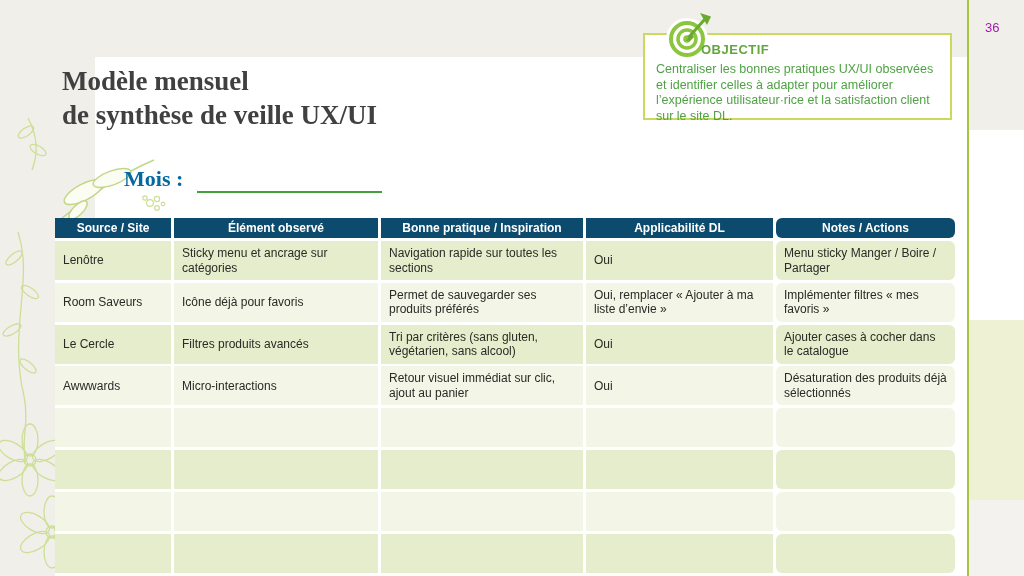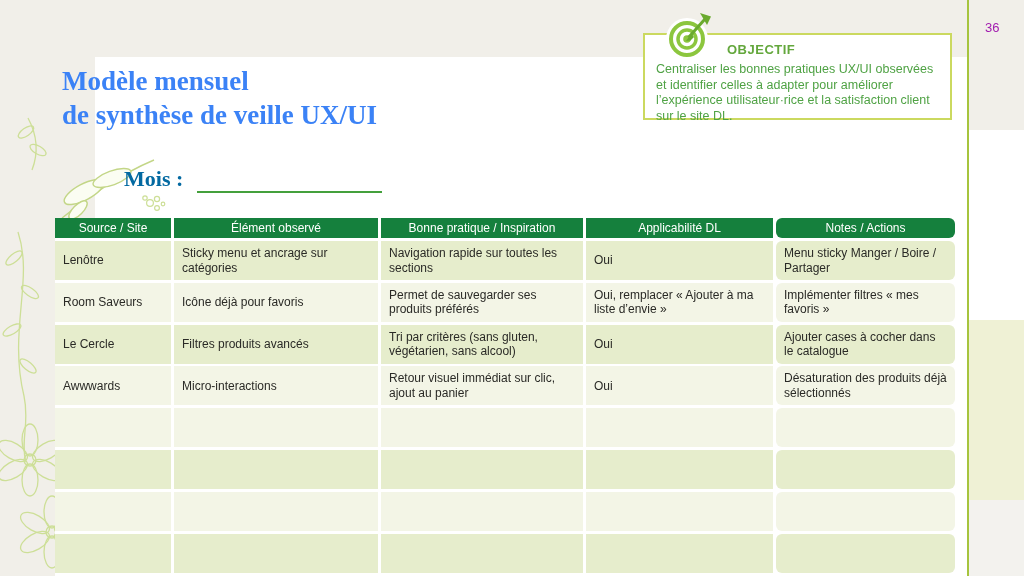--- a/index.html
+++ b/index.html
@@ -15,40 +15,40 @@
   .main-white{left:95px;top:57px;width:872px;height:519px;background:#ffffff;}
   .floral-svg{left:0;top:0;pointer-events:none;}
   
   .vline{left:967px;top:0;width:2px;height:576px;background:#a6c43e;}
   .rs-top{left:969px;top:0;width:55px;height:130px;background:#f1efe9;}
   .rs-mid{left:969px;top:320px;width:55px;height:180px;background:#eff1d5;}
   .rs-bot{left:969px;top:500px;width:55px;height:76px;background:#f3f2ee;}
   .pagenum{left:985px;top:20px;font-size:13px;color:#a21caf;}
   
   .title{left:62px;top:64px;font-family:"Liberation Serif",serif;font-weight:bold;
-         font-size:27px;line-height:34px;color:#3b82f6;}
+         font-size:27px;line-height:34px;color:#404040;}
   
   .mois{left:124px;top:166px;font-family:"Liberation Serif",serif;font-weight:bold;
         font-size:22px;color:#0369a1;}
   .mois-line{left:197px;top:191px;width:185px;height:0;border-top:2px solid #44a03c;}
   
   .obj-box{left:643px;top:33px;width:309px;height:87px;box-sizing:border-box;
            border:2px solid #cbd95f;background:#ffffff;}
   .obj-icon{position:absolute;left:20px;top:-22px;width:46px;height:46px;}
-  .obj-heading{position:absolute;left:82px;top:7px;font-size:13px;font-weight:bold;
+  .obj-heading{position:absolute;left:56px;top:7px;font-size:13px;font-weight:bold;
                letter-spacing:.5px;color:#63a73c;}
   .obj-body{position:absolute;left:11px;top:27px;width:286px;font-size:12.5px;
             line-height:15.5px;color:#4fa244;}
   
   .veille-table{left:55px;top:218px;width:900px;height:358px;background:#ffffff;}
   .thead,.tr{display:flex;gap:3px;}
   .thead{margin-bottom:3px;}
   .tr{margin-bottom:2.8px;}
-  .th{height:20px;line-height:20px;background:#15803d;color:#ffffff;
-      font-size:12px;font-weight:normal;text-align:center;}
+  .th{height:20px;line-height:20px;background:#0c4a6e;color:#ffffff;
+      font-size:12px;font-weight:bold;text-align:center;}
   .td{height:39px;box-sizing:border-box;display:flex;align-items:center;
       padding:0 8px;font-size:12px;line-height:14.5px;color:#2a2a26;}
   .tr.dark .td{background:#e6edcc;}
   .tr.light .td{background:#f3f5e6;}
   .c0{width:116px;flex:none;}
   .c1{width:204px;flex:none;}
   .c2{width:202px;flex:none;}
   .c3{width:187px;flex:none;}
   .c4{width:179px;flex:none;border-radius:6px;}
 </style>

